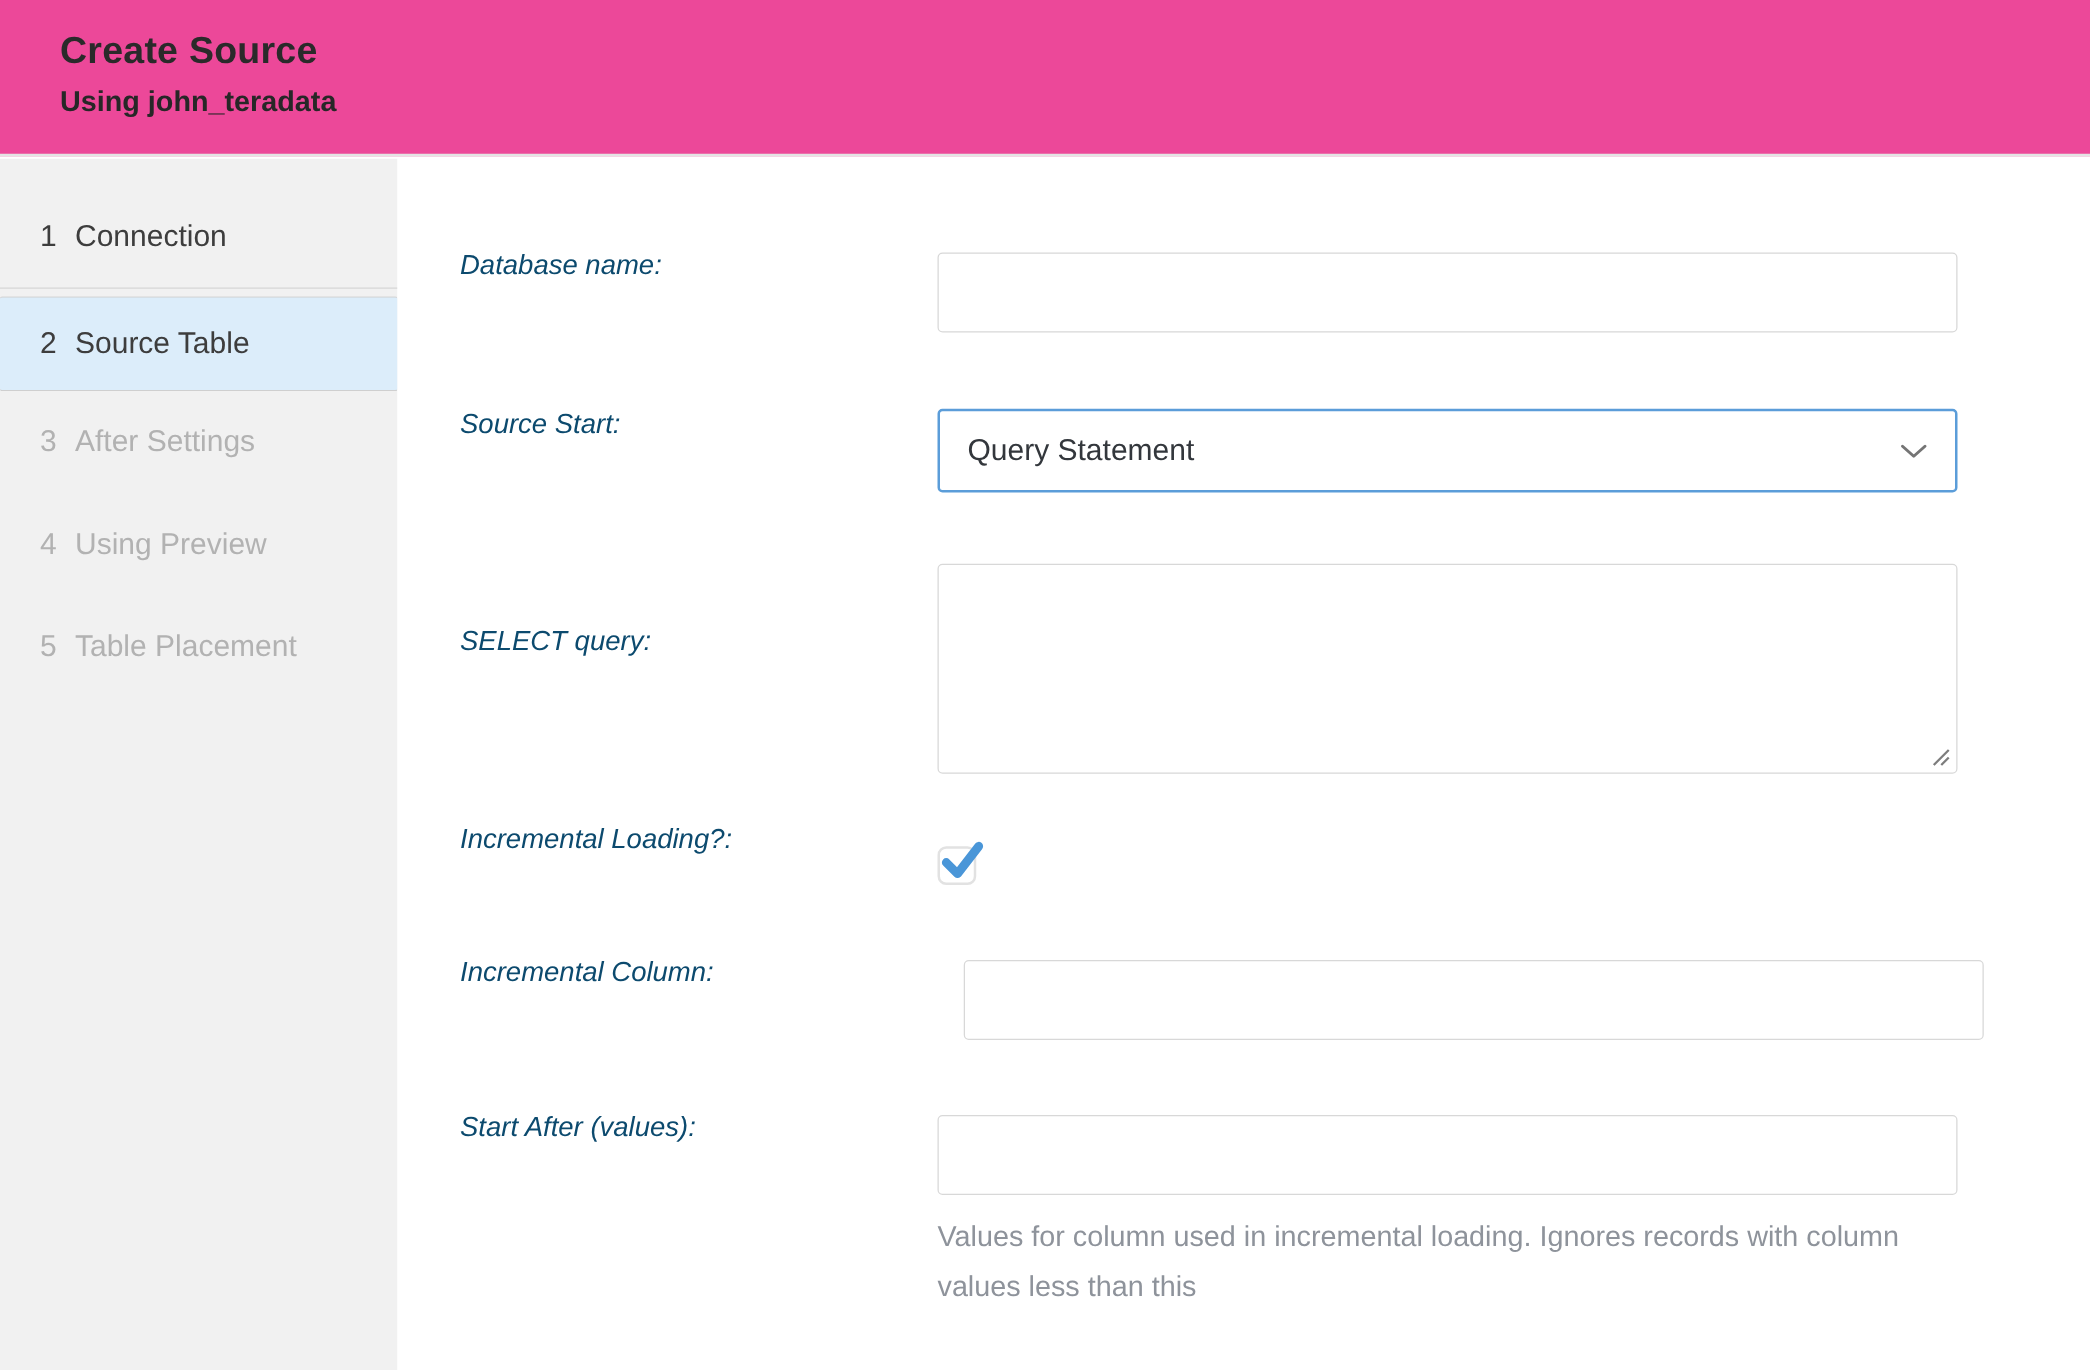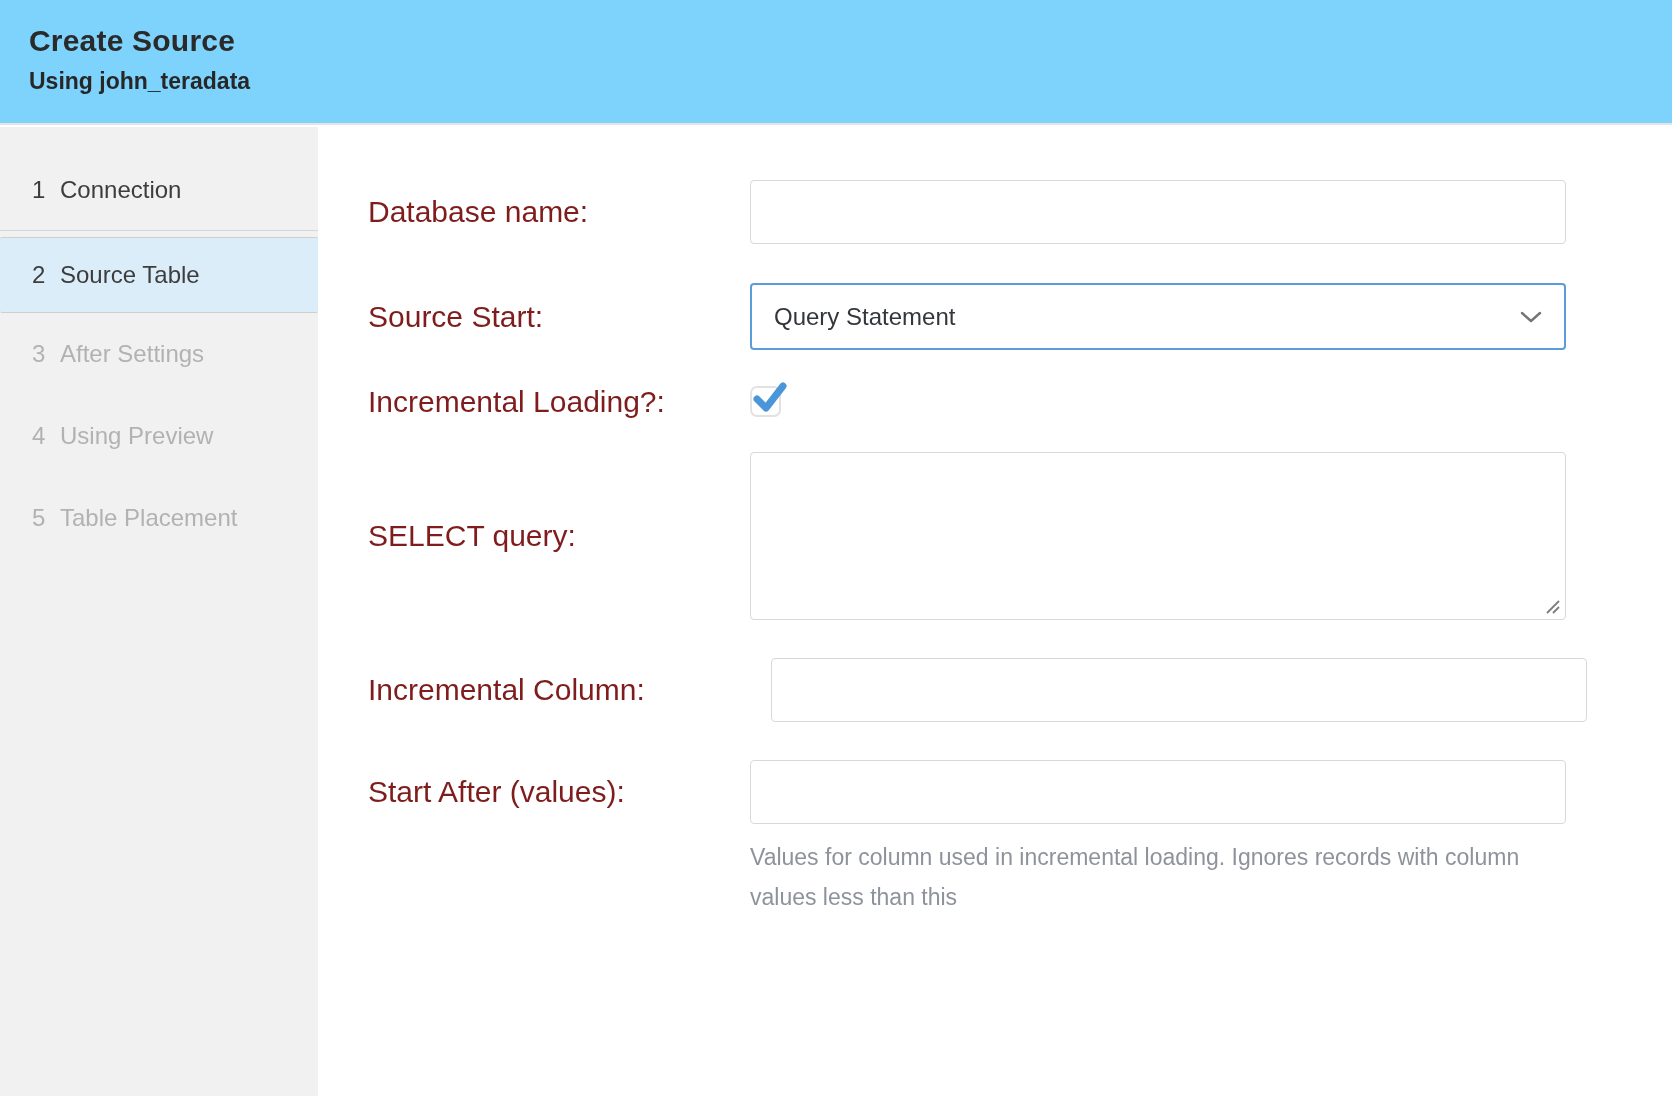--- a/index.html
+++ b/index.html
@@ -9,23 +9,23 @@
     height: 1096px;
     background: #ffffff;
     font-family: "Liberation Sans", sans-serif;
     overflow: hidden;
   }
   
   .header {
     position: absolute;
     top: 0; left: 0; right: 0;
     height: 125px;
-    background: #7dd3fc;
+    background: #ec4899;
     border-bottom: 2px solid #e4e4e4;
-    padding-left: 29px;
+    padding-left: 48px;
     box-sizing: border-box;
   }
   .header-title {
     margin: 0;
     padding-top: 24px;
     font-size: 30px;
     font-weight: 700;
     color: #2a2a2a;
     letter-spacing: 0.2px;
   }
@@ -91,34 +91,36 @@
   }
   .row-database    { margin-top: 53px; }
   .row-sourcetype  { margin-top: 39px; }
   .row-query       { margin-top: 35px; }
   .row-incremental { margin-top: 36px; }
   .row-column      { margin-top: 38px; gap: 21px; }
   .row-startafter  { margin-top: 38px; }
   .field-label {
     width: 382px;
     flex: 0 0 382px;
-    font-size: 30px;
-    color: #7f1d1d;
+    font-size: 22px;
+    color: #0c4a6e;
     display: flex;
     align-items: center;
     box-sizing: border-box;
+    font-style: italic;
   }
   .h-input    { height: 64px; }
   .h-select   { height: 67px; }
   .h-textarea { height: 168px; }
   .h-checkbox { height: 31px; }
   .control-col {
     display: flex;
     flex-direction: column;
     width: 816px;
+    margin-top: 22px;
   }
   .text-input {
     width: 816px;
     height: 64px;
     box-sizing: border-box;
     border: 1px solid #d8d8d8;
     border-radius: 4px;
     background: #ffffff;
     font-family: "Liberation Sans", sans-serif;
     font-size: 23px;
@@ -249,49 +251,49 @@
     </div>
   </div>
 
   <div class="form-row row-sourcetype">
     <div class="field-label h-select">Source Start:</div>
     <div class="control-col">
       <div class="select-box">
         <span>Query Statement</span>
         <svg class="select-chevron" viewBox="0 0 22 14">
           <polyline points="2,3 11,11 20,3" fill="none" stroke="#757575" stroke-width="2.4" stroke-linecap="round" stroke-linejoin="round"></polyline>
-        </svg>
-      </div>
-    </div>
-  </div>
-
-  <div class="form-row row-incremental">
-    <div class="field-label h-checkbox">Incremental Loading?:</div>
-    <div class="control-col">
-      <div class="checkbox" aria-checked="true">
-        <svg class="checkmark" viewBox="0 0 34 34">
-          <polyline points="4,18 13,27 30,5" fill="none" stroke="#4a96d8" stroke-width="7" stroke-linecap="round" stroke-linejoin="round"></polyline>
         </svg>
       </div>
     </div>
   </div>
 
   <div class="form-row row-query">
     <div class="field-label h-textarea">SELECT query:</div>
     <div class="control-col">
       <div class="textarea-wrap">
         <textarea class="query-textarea" style=""></textarea>
         <svg class="resize-grip" viewBox="0 0 18 18">
           <line x1="4" y1="16" x2="16" y2="4" stroke="#7d7d7d" stroke-width="1.8"></line>
           <line x1="10" y1="16" x2="16" y2="10" stroke="#7d7d7d" stroke-width="1.8"></line>
         </svg>
       </div>
     </div>
   </div>
 
+  <div class="form-row row-incremental">
+    <div class="field-label h-checkbox">Incremental Loading?:</div>
+    <div class="control-col">
+      <div class="checkbox" aria-checked="true">
+        <svg class="checkmark" viewBox="0 0 34 34">
+          <polyline points="4,18 13,27 30,5" fill="none" stroke="#4a96d8" stroke-width="7" stroke-linecap="round" stroke-linejoin="round"></polyline>
+        </svg>
+      </div>
+    </div>
+  </div>
+
   <div class="form-row row-column">
     <div class="field-label h-input">Incremental Column:</div>
     <div class="control-col">
       <input class="text-input" type="text" value="" style="">
     </div>
   </div>
 
   <div class="form-row row-startafter">
     <div class="field-label h-input">Start After (values):</div>
     <div class="control-col">

